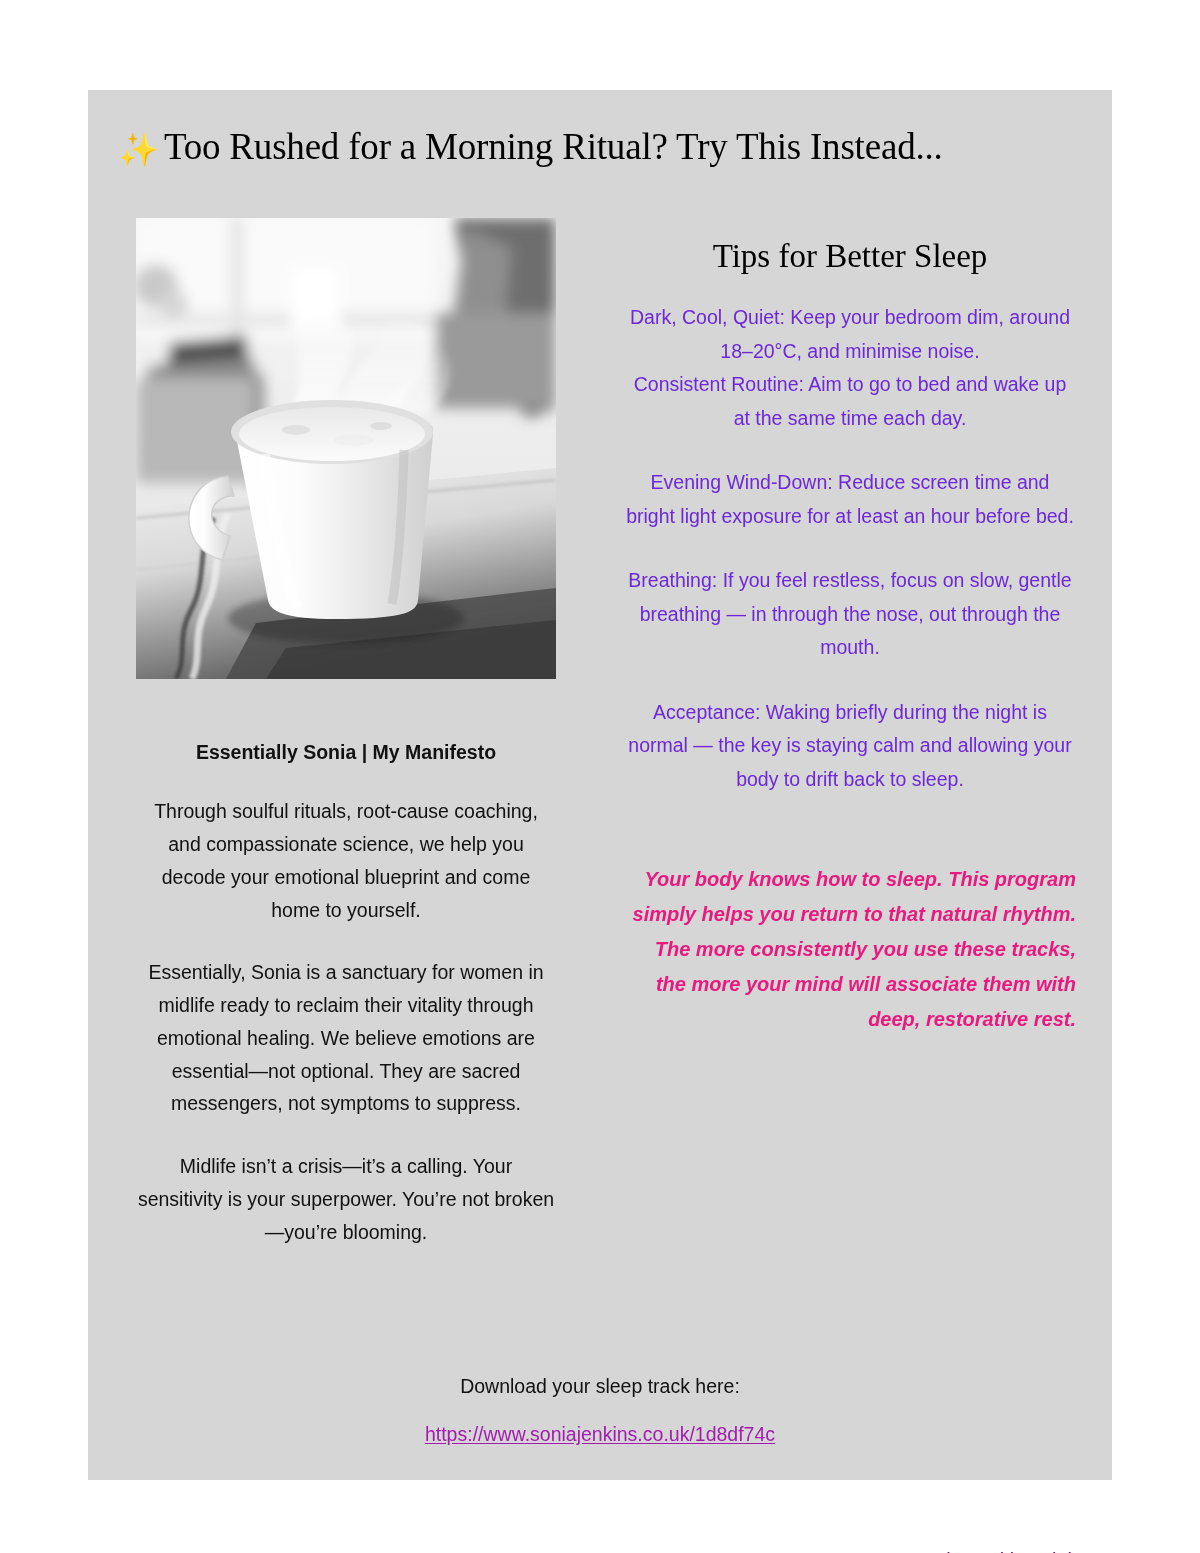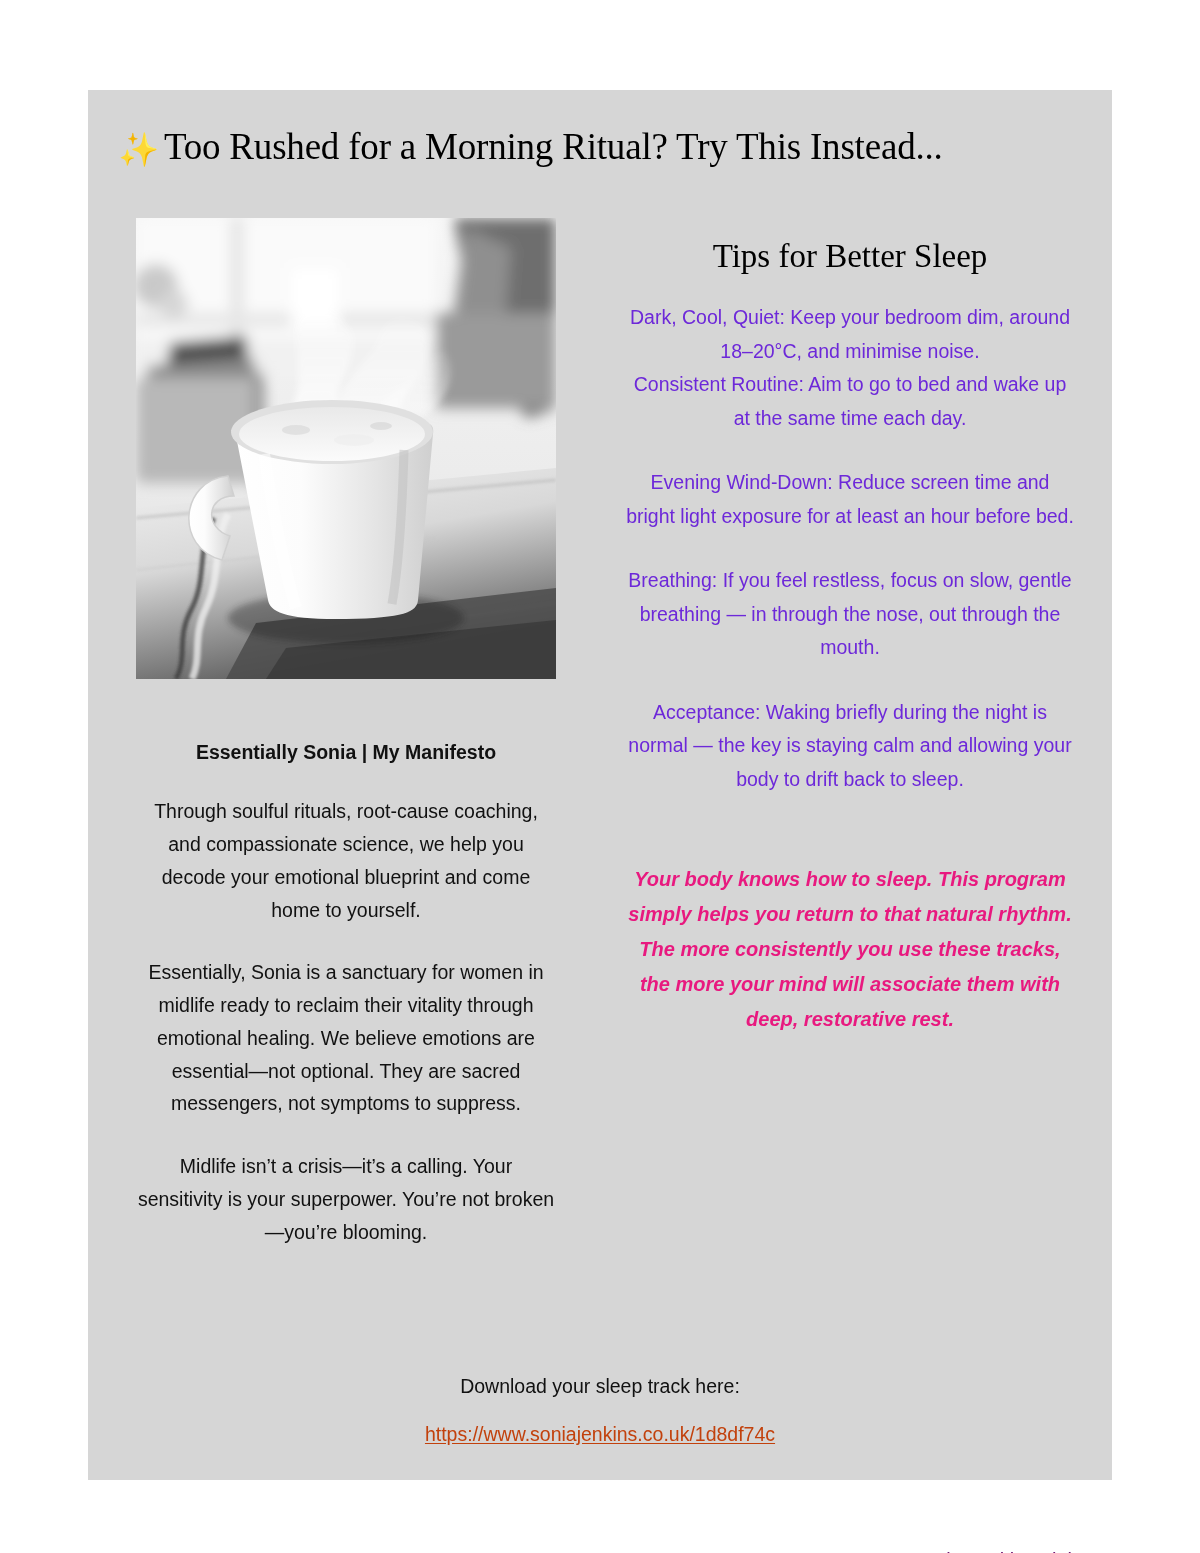--- a/index.html
+++ b/index.html
@@ -108,21 +108,21 @@
     text-align: center;
     font-size: 19.5px;
     line-height: 1.72;
     color: #6d28d9;
   }
   .tip-block + .tip-block { margin-top: 31px; }
   .tip-tight { margin-top: 0 !important; }
 
   .highlight-note {
     margin-top: 66px;
-    text-align: center;
+    text-align: right;
     font-size: 20px;
     font-weight: bold;
     font-style: italic;
     line-height: 1.75;
     color: #e8197f;
   }
 
   
   .download-block {
     position: absolute;
@@ -133,21 +133,21 @@
   }
   .download-label {
     font-size: 19.5px;
     color: #111111;
     line-height: 1.6;
   }
   .download-link {
     display: inline-block;
     margin-top: 21px;
     font-size: 19.5px;
-    color: #c2410c;
+    color: #a21caf;
     text-decoration: underline;
     text-underline-offset: 2px;
   }
 
   
   .footer {
     position: absolute;
     left: 88px;
     top: 1544px;
     width: 1024px;

